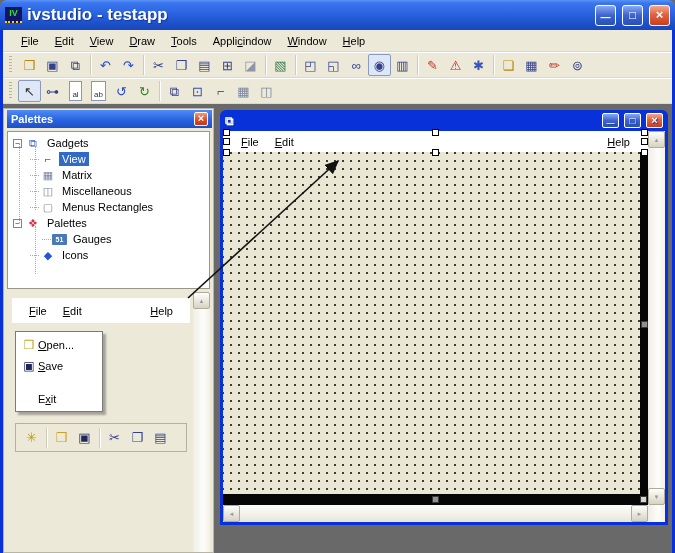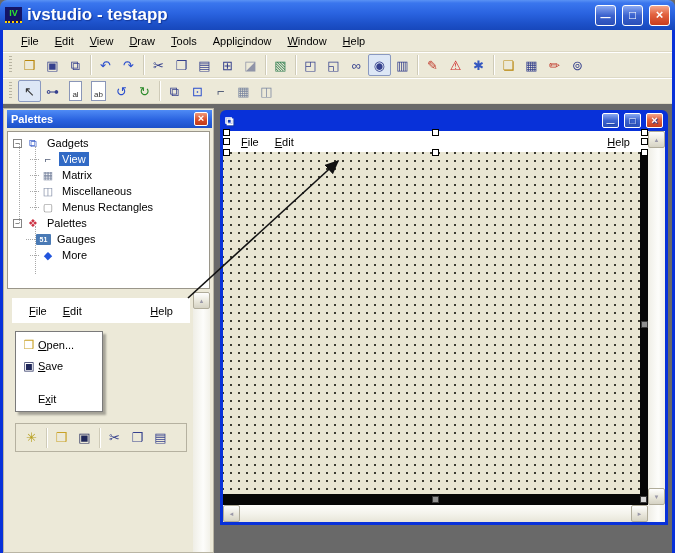--- a/index.html
+++ b/index.html
@@ -581,32 +581,32 @@
           </div>
         
           <div class="tree-row" style="padding-left: 5px;">
 
             <span class="expander">−</span>
             <span class="treeico" style="color: rgb(204, 51, 68);">❖</span>
             <span class="tree-label">Palettes</span>
           </div>
         
         
-          <div class="tree-row" style="padding-left: 18px;">
+          <div class="tree-row" style="padding-left: 34px;">
             <span class="connector"></span>
 
             <span class="treeico has-bg" style="color: rgb(255, 255, 255); background: rgb(74, 122, 181);">51</span>
             <span class="tree-label">Gauges</span>
           </div>
         
           <div class="tree-row" style="padding-left: 22px;">
             <span class="connector"></span>
 
             <span class="treeico" style="color: rgb(34, 85, 221);">◆</span>
-            <span class="tree-label">More</span>
+            <span class="tree-label">Icons</span>
           </div>
         </span>
     </div>
 
     <div class="pal-menustrip">
 
         <span class="menu-item"><span></span><u>F</u><span>ile</span></span>
 
         <span class="menu-item"><span></span><u>E</u><span>dit</span></span>
 

